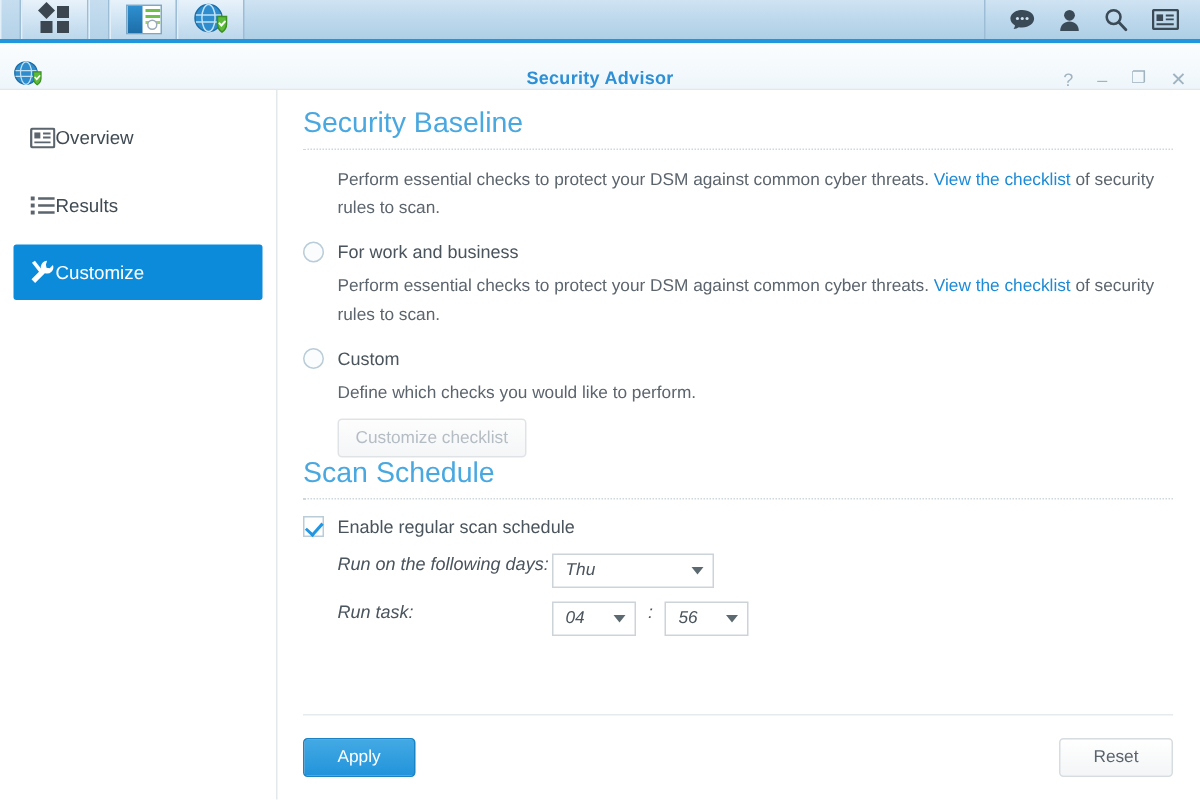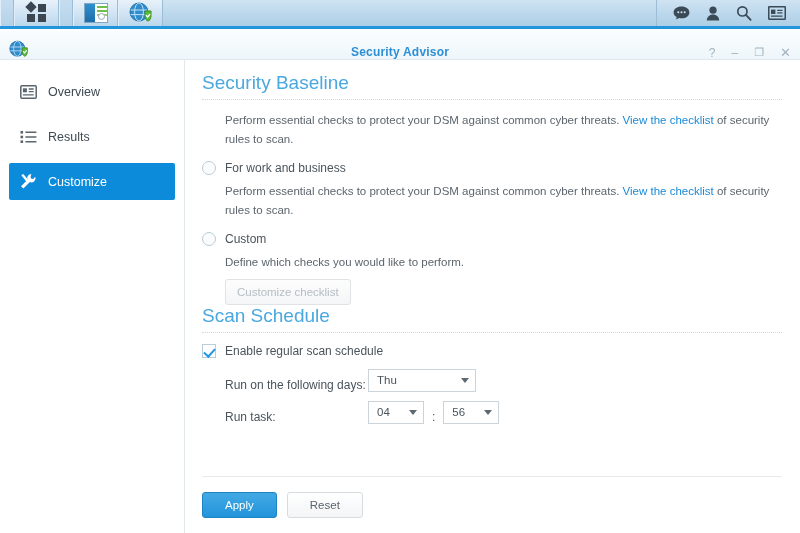--- a/index.html
+++ b/index.html
@@ -69,21 +69,21 @@
     font-size: 12px; font-weight: bold; color: #2d8fd5; letter-spacing: .2px;
   }
   .win-ctrls { position: absolute; right: 9px; display: flex; align-items: center; gap: 16px; }
   .win-ctrls span { color: #9fb3c0; line-height: 1; cursor: pointer; }
 
   
   .wbody { display: flex; height: 473px; }
   .sidebar { width: 185px; border-right: 1px solid #e3e8eb; padding-top: 13px; }
   .side-item {
     height: 37px; margin: 0 9px 8px 9px; display: flex; align-items: center;
-    padding-left: 10px; gap: 11px; border-radius: 2px;
+    padding-left: 10px; border-radius: 2px;
     font-size: 12.5px; color: #3f4a52; cursor: pointer;
   }
   .side-item.sel { background: #0d8bdb; color: #fff; }
   .side-ico { width: 18px; height: 18px; display: flex; align-items: center; justify-content: center; }
 
   .content { flex: 1; position: relative; padding: 12px 18px 0 17px; }
 
   .sec-head { font-size: 19px; color: #4aa8e0; padding-bottom: 5px; }
   .sec-rule { border-bottom: 1px dotted #cfd8de; margin-bottom: 11px; }
 
@@ -117,37 +117,37 @@
 
   .chk-row { display: flex; align-items: center; gap: 9px; margin-bottom: 11px; }
   .chkbox { width: 14px; height: 14px; border: 1px solid #b9ccd8; background: #fff;
             position: relative; flex: 0 0 auto; }
   .chkbox.on::after {
     content: ""; position: absolute; left: 3px; top: 1px; width: 5px; height: 9px;
     border: solid #2196e3; border-width: 0 2px 2px 0; transform: rotate(42deg);
   }
   .chk-label { font-size: 12px; color: #4a545c; }
 
-  .field-row { display: flex; align-items: flex-end; margin: 0 0 9px 23px; }
+  .field-row { display: flex; align-items: flex-start; margin: 0 0 9px 23px; font-style: italic; }
   .field-label { font-size: 12px; color: #4a545c; width: 143px; }
   .sel-box {
     border: 1px solid #ccd4d9; background: #fff; height: 23px;
     display: flex; align-items: center; justify-content: space-between;
     padding: 0 6px 0 8px; font-size: 11.5px; color: #4a545c; cursor: pointer;
   }
   .sel-box.w-day { width: 108px; }
   .sel-box.w-num { width: 56px; }
   .caret { width: 0; height: 0; border-left: 4.5px solid transparent;
            border-right: 4.5px solid transparent; border-top: 5px solid #5d6970; margin-left: 6px; }
   .colon { font-size: 12px; color: #4a545c; margin: 0 8px; }
 
   .footer {
     position: absolute; left: 17px; right: 18px; bottom: 0; height: 57px;
     border-top: 1px solid #e6eaec;
-    display: flex; align-items: center; justify-content: flex-start; gap: 10px;
+    display: flex; align-items: center; justify-content: space-between; gap: 26px;
   }
 </style>
 </head>
 <body>
 
 <div class="taskbar">
   <div class="tb-left">
     <div class="tb-btn spacer"></div>
     <div class="tb-btn">
       <span class="grid-ico">

